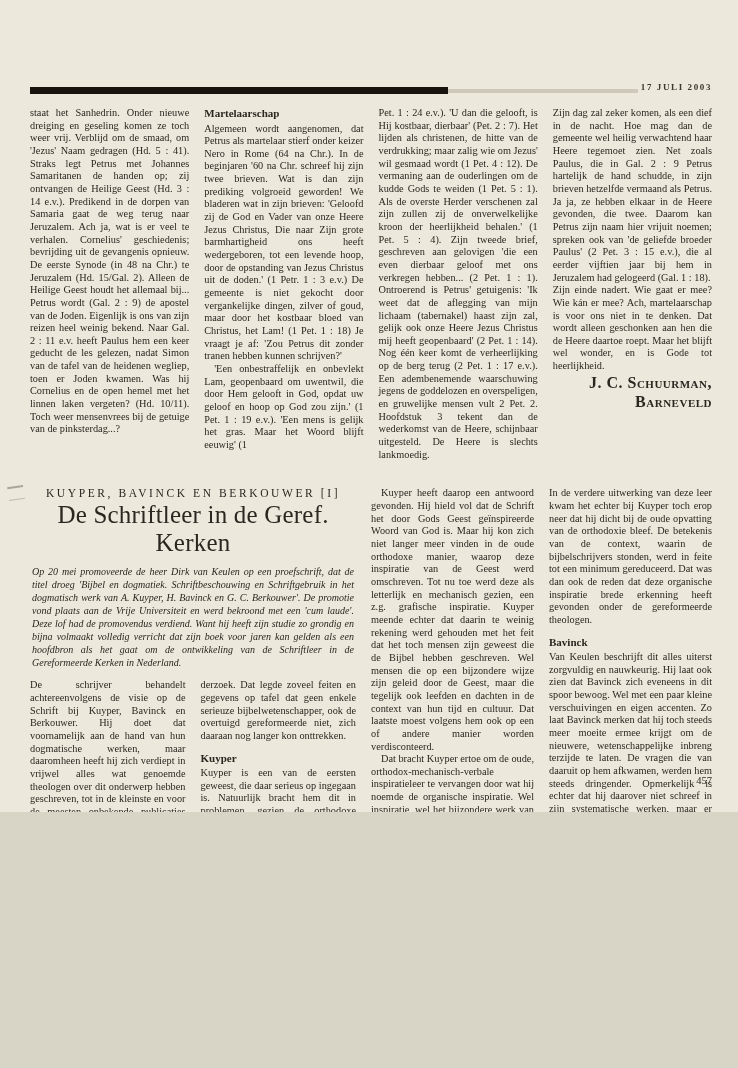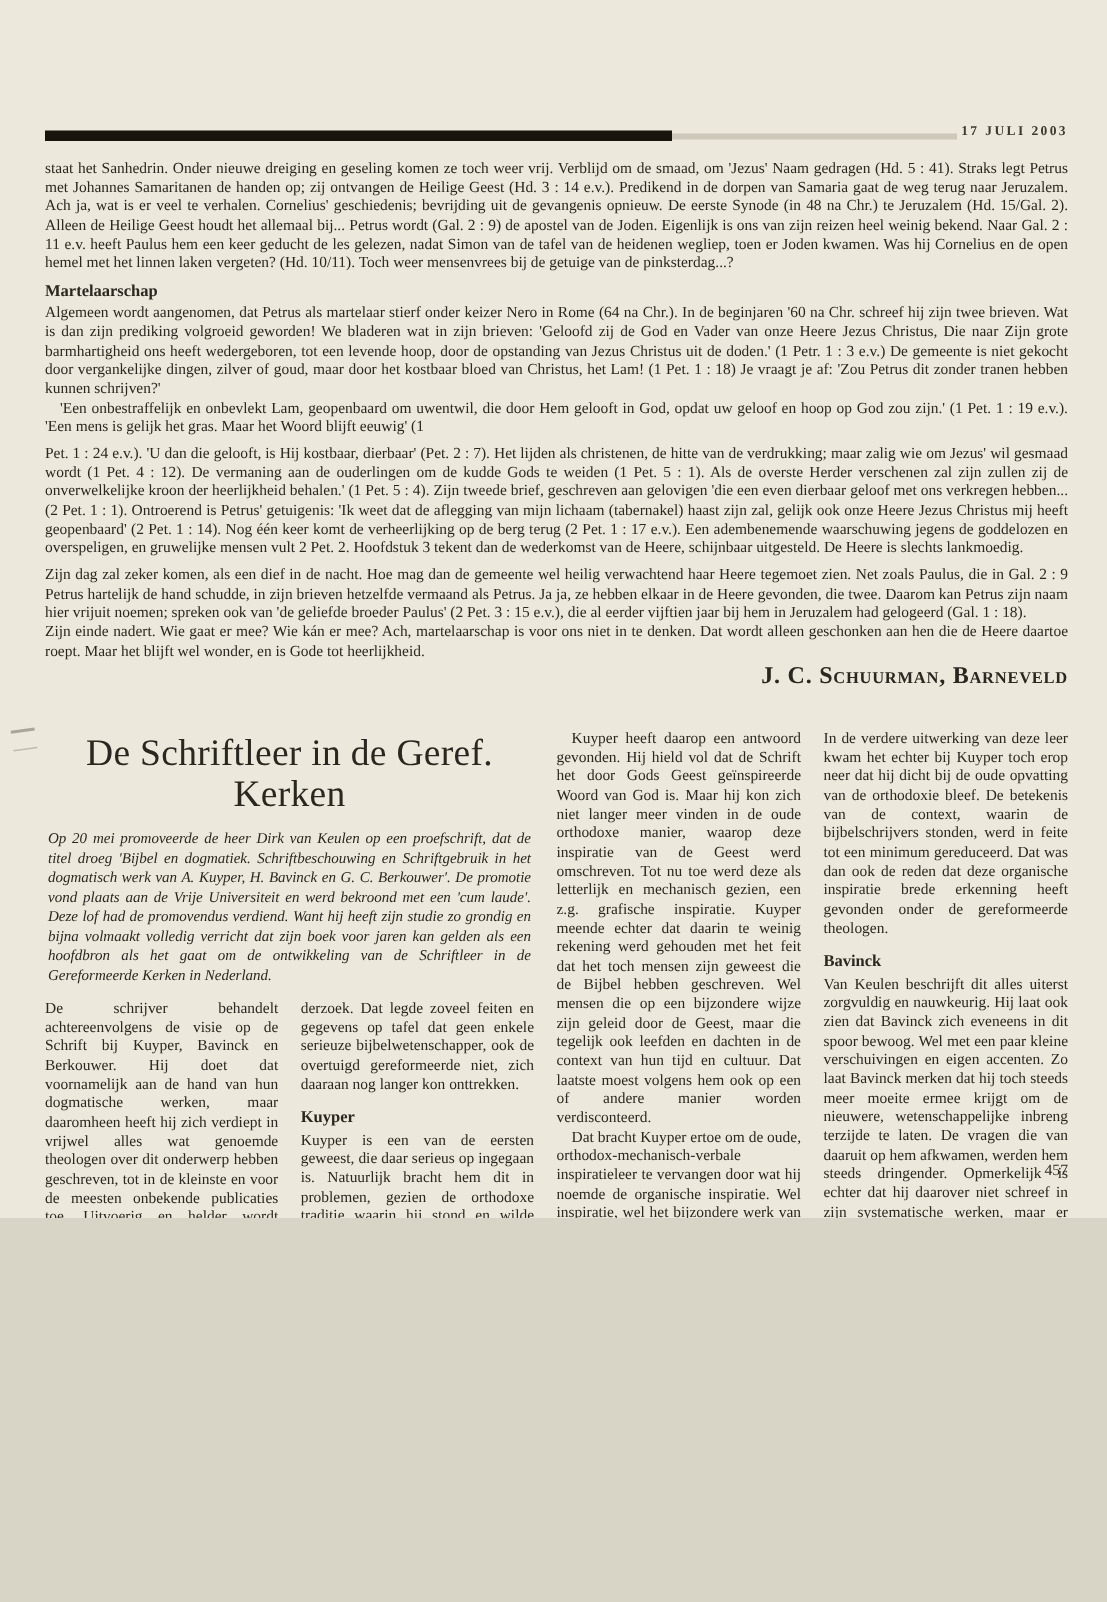--- a/index.html
+++ b/index.html
@@ -17,21 +17,21 @@
   
   .header-band { position:relative; height:9px; margin-bottom:12px; }
   .band-black { position:absolute; left:0; top:1px; width:418px; height:7px; background:#18140d; }
   .band-gray { position:absolute; left:418px; right:74px; top:3px; height:4px; background:#b4ad9c; opacity:.55; }
   .date-label {
     position:absolute; right:0; top:-4px;
     font-size:9px; font-weight:bold; letter-spacing:1.6px;
     text-transform:uppercase; color:#3c382d;
   }
   
-  .cols { display:flex; gap:5px;flex-direction:column; }
+  .cols { display:flex; gap:15px; }
   .col { flex:1 1 0; text-align:justify; font-size:10.3px; line-height:1.23; hyphens:auto; }
   .col p { margin:0; }
   .col p.indent { text-indent:10px; }
   .subhead { font-weight:bold; font-size:11px; margin:0 0 2px 0; text-align:left; }
   .subhead.spaced { margin-top:9px; }
   .signature {
     margin-top:3px; text-align:right;
     font-variant:small-caps; font-weight:bold;
     letter-spacing:.5px; font-size:16px;
   }
@@ -93,20 +93,21 @@
     <div class="col">
       <p>Zijn dag zal zeker komen, als een dief in de nacht. Hoe mag dan de gemeente wel heilig verwachtend haar Heere tegemoet zien. Net zoals Paulus, die in Gal. 2 : 9 Petrus hartelijk de hand schudde, in zijn brieven hetzelfde vermaand als Petrus. Ja ja, ze hebben elkaar in de Heere gevonden, die twee. Daarom kan Petrus zijn naam hier vrijuit noemen; spreken ook van 'de geliefde broeder Paulus' (2 Pet. 3 : 15 e.v.), die al eerder vijftien jaar bij hem in Jeruzalem had gelogeerd (Gal. 1 : 18).</p>
       <p>Zijn einde nadert. Wie gaat er mee? Wie kán er mee? Ach, martelaarschap is voor ons niet in te denken. Dat wordt alleen geschonken aan hen die de Heere daartoe roept. Maar het blijft wel wonder, en is Gode tot heerlijkheid.</p>
       <p class="signature">J. C. Schuurman, Barneveld</p>
     </div>
   </div>
 
   <div class="main">
     <div class="main-left">
       <div class="title-block">
+        <div class="kicker">KUYPER, BAVINCK EN BERKOUWER [I]</div>
         <h1 class="article-title">De Schriftleer in de Geref. Kerken</h1>
         <p class="intro">Op 20 mei promoveerde de heer Dirk van Keulen op een proefschrift, dat de titel droeg 'Bijbel en dogmatiek. Schriftbeschouwing en Schriftgebruik in het dogmatisch werk van A. Kuyper, H. Bavinck en G. C. Berkouwer'. De promotie vond plaats aan de Vrije Universiteit en werd bekroond met een 'cum laude'. Deze lof had de promovendus verdiend. Want hij heeft zijn studie zo grondig en bijna volmaakt volledig verricht dat zijn boek voor jaren kan gelden als een hoofdbron als het gaat om de ontwikkeling van de Schriftleer in de Gereformeerde Kerken in Nederland.</p>
       </div>
       <div class="main-left-cols">
         <div class="col">
           <p>De schrijver behandelt achtereenvolgens de visie op de Schrift bij Kuyper, Bavinck en Berkouwer. Hij doet dat voornamelijk aan de hand van hun dogmatische werken, maar daaromheen heeft hij zich verdiept in vrijwel alles wat genoemde theologen over dit onderwerp hebben geschreven, tot in de kleinste en voor de meesten onbekende publicaties toe. Uitvoerig en helder wordt daardoor een beeld getekend van de motieven en de context, waardoor de Schriftleer van deze theologen is bepaald.</p>
         </div>
         <div class="col">
           <p>derzoek. Dat legde zoveel feiten en gegevens op tafel dat geen enkele serieuze bijbelwetenschapper, ook de overtuigd gereformeerde niet, zich daaraan nog langer kon onttrekken.</p>
           <h3 class="subhead spaced">Kuyper</h3>

